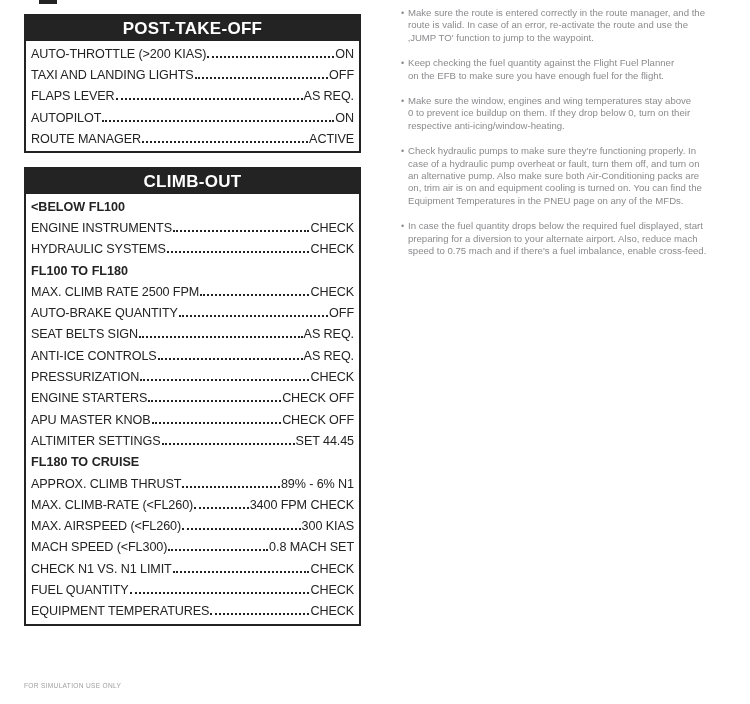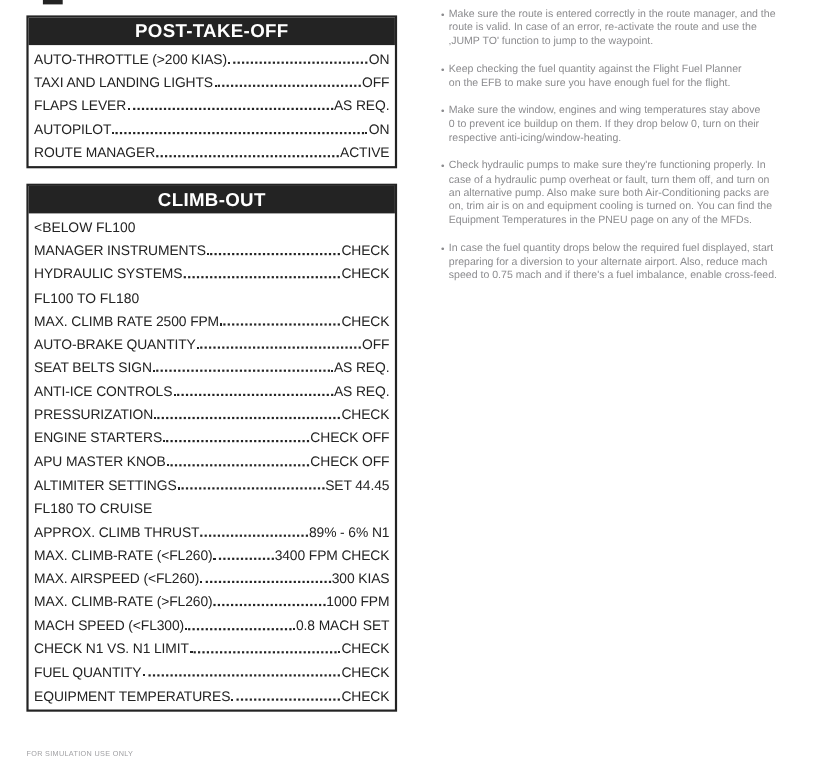--- a/index.html
+++ b/index.html
@@ -35,21 +35,21 @@
     letter-spacing: -0.1px;
   }
   .row .label { white-space: nowrap; }
   .row .dots {
     flex: 1 1 auto; min-width: 6px;
     border-bottom: 2px dotted #232323;
     margin: 0 1px;
     transform: translateY(3px);
   }
   .row .value { white-space: nowrap; text-align: right; }
-  .row.section { font-weight: normal; letter-spacing: 0; }
+  .row.section { font-weight: bold; letter-spacing: 0; }
   
   .notes {
     position: absolute; left: 398px; top: 7px; width: 348px;
   }
   .note {
     display: flex;
     margin: 0 0 13px 0;
     color: #8b8b8e;
     font-size: 9.6px; line-height: 12.4px;
   }
@@ -106,21 +106,21 @@
 
 <div class="checklist-table table-climb">
   <div class="table-header">
     <span>CLIMB-OUT</span>
   </div>
   <div class="table-body">
       <div class="row section">
     <span class="label">&lt;BELOW FL100</span>
   </div>
       <div class="row item">
-    <span class="label">MANAGER INSTRUMENTS</span>
+    <span class="label">ENGINE INSTRUMENTS</span>
     <span class="dots"></span>
     <span class="value">CHECK</span>
   </div>
       <div class="row item">
     <span class="label">HYDRAULIC SYSTEMS</span>
     <span class="dots"></span>
     <span class="value">CHECK</span>
   </div>
       <div class="row section">
     <span class="label">FL100 TO FL180</span>
@@ -175,25 +175,20 @@
   </div>
       <div class="row item">
     <span class="label">MAX. CLIMB-RATE (&lt;FL260)</span>
     <span class="dots"></span>
     <span class="value">3400 FPM CHECK</span>
   </div>
       <div class="row item">
     <span class="label">MAX. AIRSPEED (&lt;FL260)</span>
     <span class="dots"></span>
     <span class="value">300 KIAS</span>
-  </div>
-      <div class="row item">
-    <span class="label">MAX. CLIMB-RATE (&gt;FL260)</span>
-    <span class="dots"></span>
-    <span class="value">1000 FPM</span>
   </div>
       <div class="row item">
     <span class="label">MACH SPEED (&lt;FL300)</span>
     <span class="dots"></span>
     <span class="value">0.8 MACH SET</span>
   </div>
       <div class="row item">
     <span class="label">CHECK N1 VS. N1 LIMIT</span>
     <span class="dots"></span>
     <span class="value">CHECK</span>

